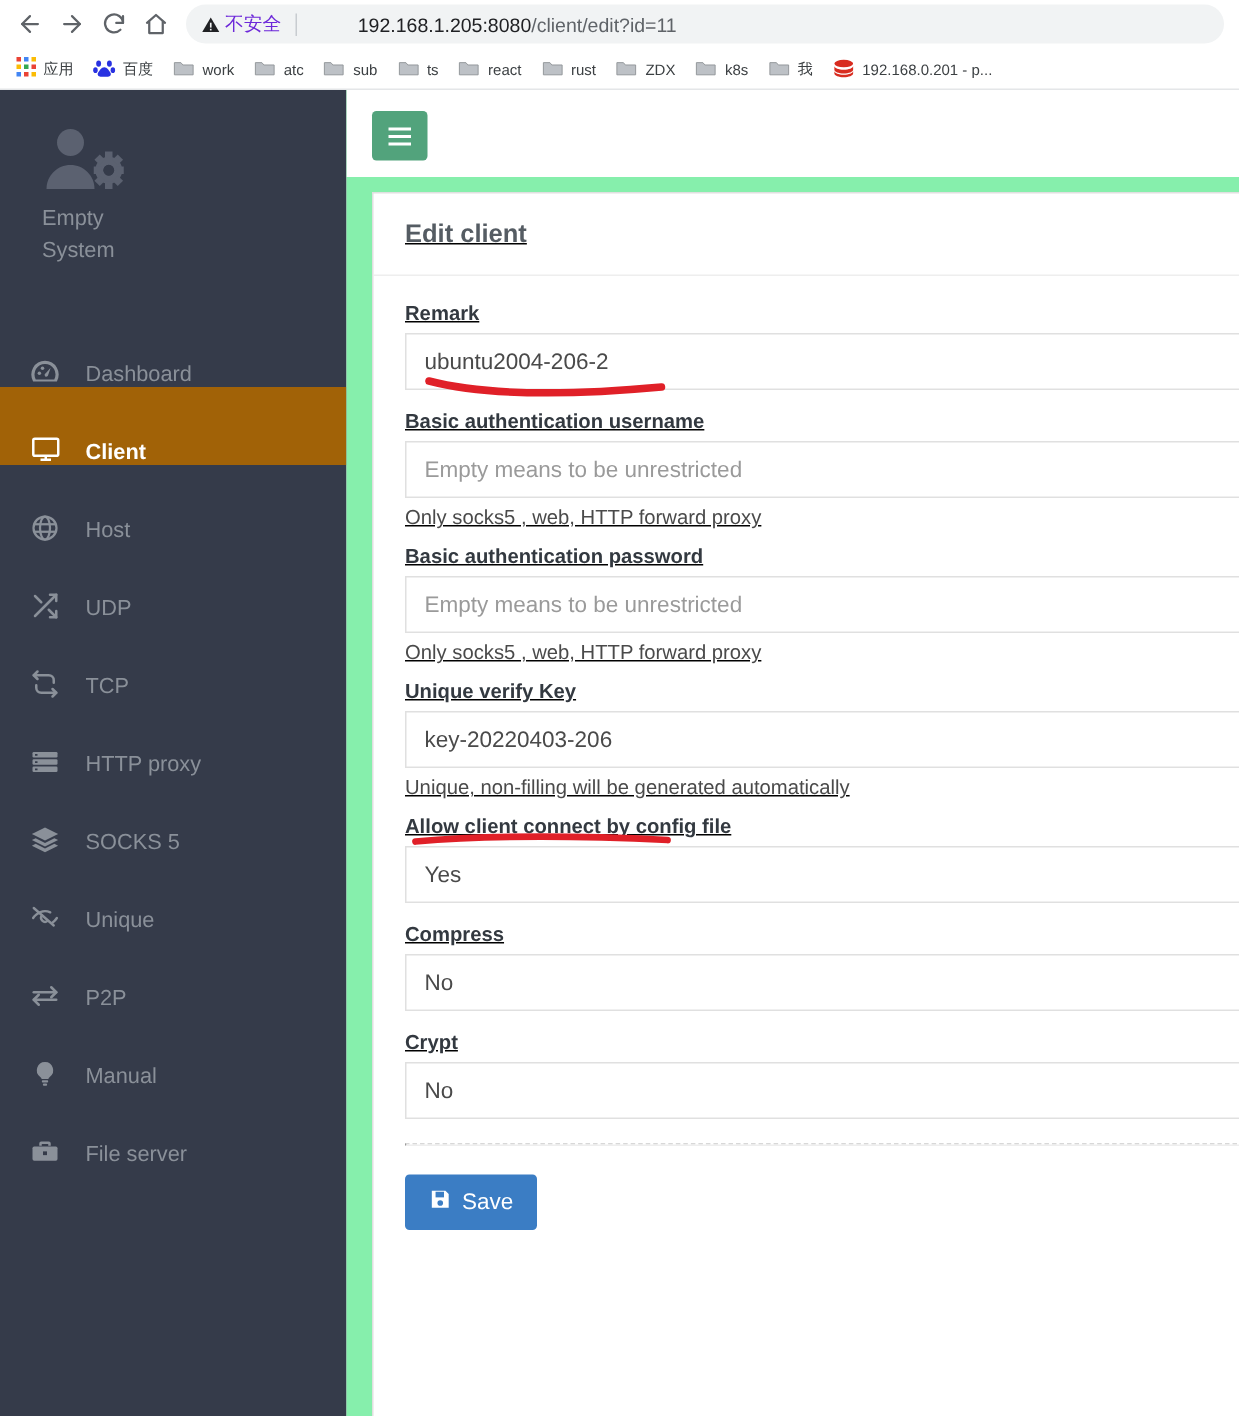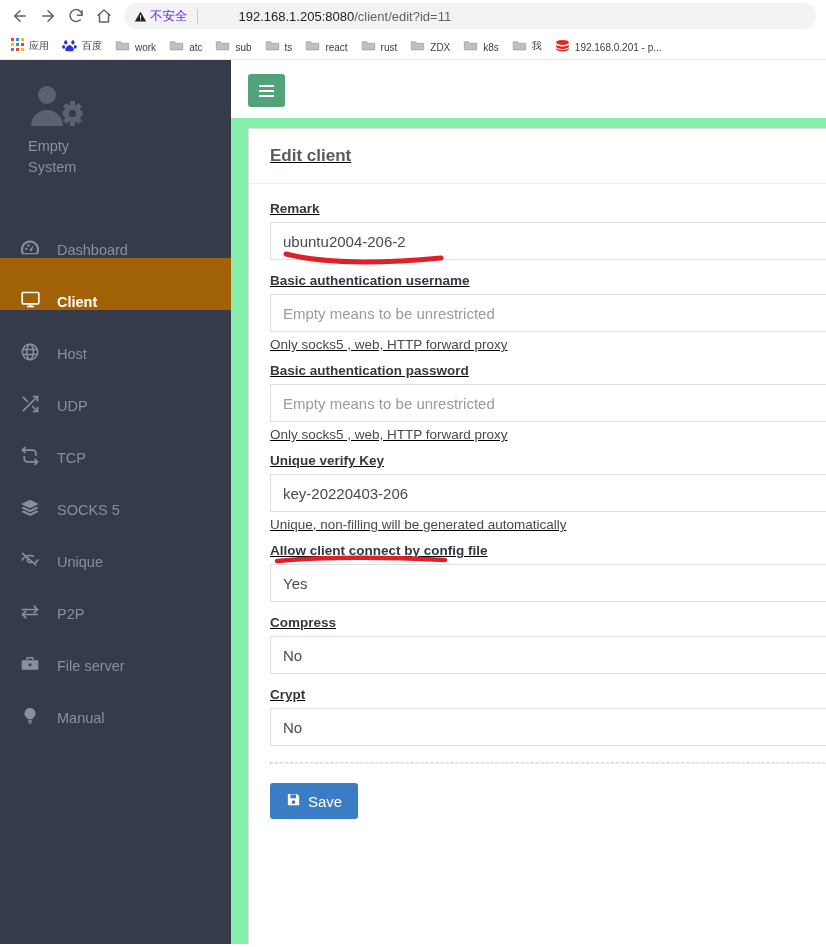--- a/index.html
+++ b/index.html
@@ -373,20 +373,33 @@
           <svg width="20" height="20" viewBox="0 0 24 24" fill="none" stroke="currentColor" stroke-width="2" stroke-linecap="round" stroke-linejoin="round">
               <polyline points="6 8 3 5 6 2"></polyline>
               <path d="M3 5h12a4 4 0 0 1 4 4v2"></path>
               <polyline points="18 16 21 19 18 22"></polyline>
               <path d="M21 19H9a4 4 0 0 1-4-4v-2"></path>
             </svg>
         </span>
         <span class="nav-label">TCP</span>
       </div>
 
+      <div class="nav-item">
+        <span class="nav-ico">
+          <svg width="20" height="20" viewBox="0 0 24 24" fill="currentColor">
+              <rect x="2" y="4" width="20" height="4.4" rx="1"></rect>
+              <rect x="2" y="9.8" width="20" height="4.4" rx="1"></rect>
+              <rect x="2" y="15.6" width="20" height="4.4" rx="1"></rect>
+              <rect x="4" y="5.6" width="2" height="1.4" fill="#353b4a"></rect>
+              <rect x="4" y="11.4" width="2" height="1.4" fill="#353b4a"></rect>
+              <rect x="4" y="17.2" width="2" height="1.4" fill="#353b4a"></rect>
+            </svg>
+        </span>
+        <span class="nav-label">HTTP proxy</span>
+      </div>
 
       <div class="nav-item">
         <span class="nav-ico">
           <svg width="20" height="20" viewBox="0 0 24 24" fill="currentColor">
               <path d="M12 2 1.5 7.2 12 12.4l10.5-5.2z"></path>
               <path d="M1.5 12 12 17.2 22.5 12l-3-1.5L12 14.3 4.5 10.5z"></path>
               <path d="M1.5 16.5 12 21.7l10.5-5.2-3-1.5L12 18.8l-7.5-3.8z"></path>
             </svg>
         </span>
         <span class="nav-label">SOCKS 5</span>
@@ -412,37 +425,37 @@
               <polyline points="7 11 3 15 7 19"></polyline>
               <line x1="3" y1="15" x2="21" y2="15"></line>
             </svg>
         </span>
         <span class="nav-label">P2P</span>
       </div>
 
       <div class="nav-item">
         <span class="nav-ico">
           <svg width="20" height="20" viewBox="0 0 24 24" fill="currentColor">
+              <path d="M12 2.5a6.5 6.5 0 0 0-3.8 11.8c.7.5 1 1.1 1.1 1.7h5.4c.1-.6.4-1.2 1.1-1.7A6.5 6.5 0 0 0 12 2.5z"></path>
+              <rect x="9.5" y="17" width="5" height="1.8" rx=".6"></rect>
+              <rect x="10.3" y="19.6" width="3.4" height="1.8" rx=".8"></rect>
+            </svg>
+        </span>
+        <span class="nav-label">Manual</span>
+      </div>
+
+      <div class="nav-item">
+        <span class="nav-ico">
+          <svg width="20" height="20" viewBox="0 0 24 24" fill="currentColor">
               <path d="M9 3.5h6a1.6 1.6 0 0 1 1.6 1.6V7h-2V5.5h-5.2V7h-2V5.1A1.6 1.6 0 0 1 9 3.5z"></path>
               <rect x="2" y="7.5" width="20" height="11.5" rx="1.4"></rect>
               <rect x="10.4" y="11.5" width="3.2" height="3" fill="#353b4a"></rect>
             </svg>
         </span>
         <span class="nav-label">File server</span>
-      </div>
-
-      <div class="nav-item">
-        <span class="nav-ico">
-          <svg width="20" height="20" viewBox="0 0 24 24" fill="currentColor">
-              <path d="M12 2.5a6.5 6.5 0 0 0-3.8 11.8c.7.5 1 1.1 1.1 1.7h5.4c.1-.6.4-1.2 1.1-1.7A6.5 6.5 0 0 0 12 2.5z"></path>
-              <rect x="9.5" y="17" width="5" height="1.8" rx=".6"></rect>
-              <rect x="10.3" y="19.6" width="3.4" height="1.8" rx=".8"></rect>
-            </svg>
-        </span>
-        <span class="nav-label">Manual</span>
       </div>
 
     </div>
   </div>
 
   <div id="main">
 
     <div id="topbar">
       <button id="hamburger-button">
         <span class="bars">

